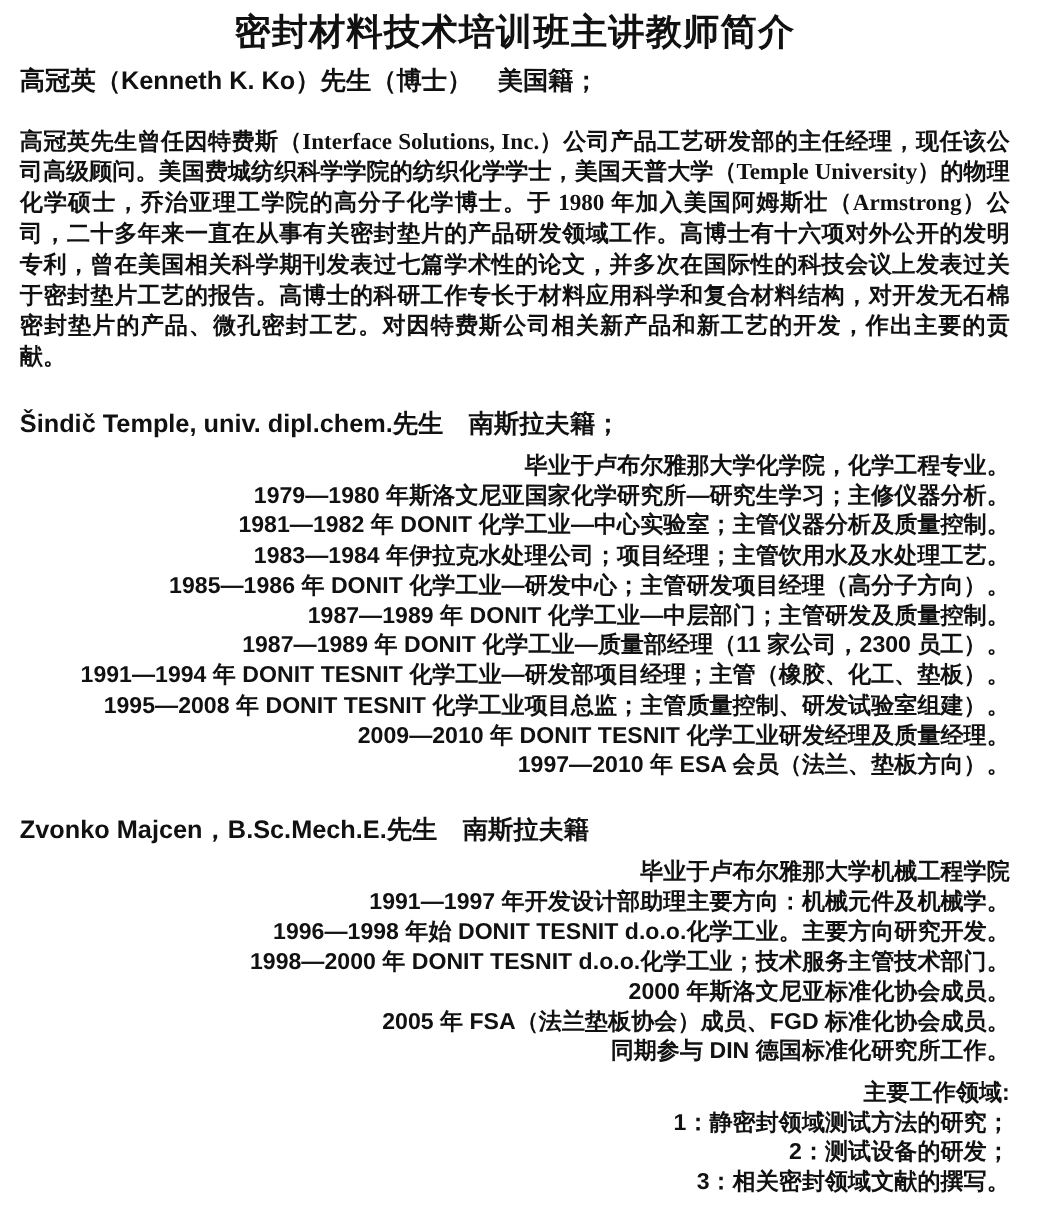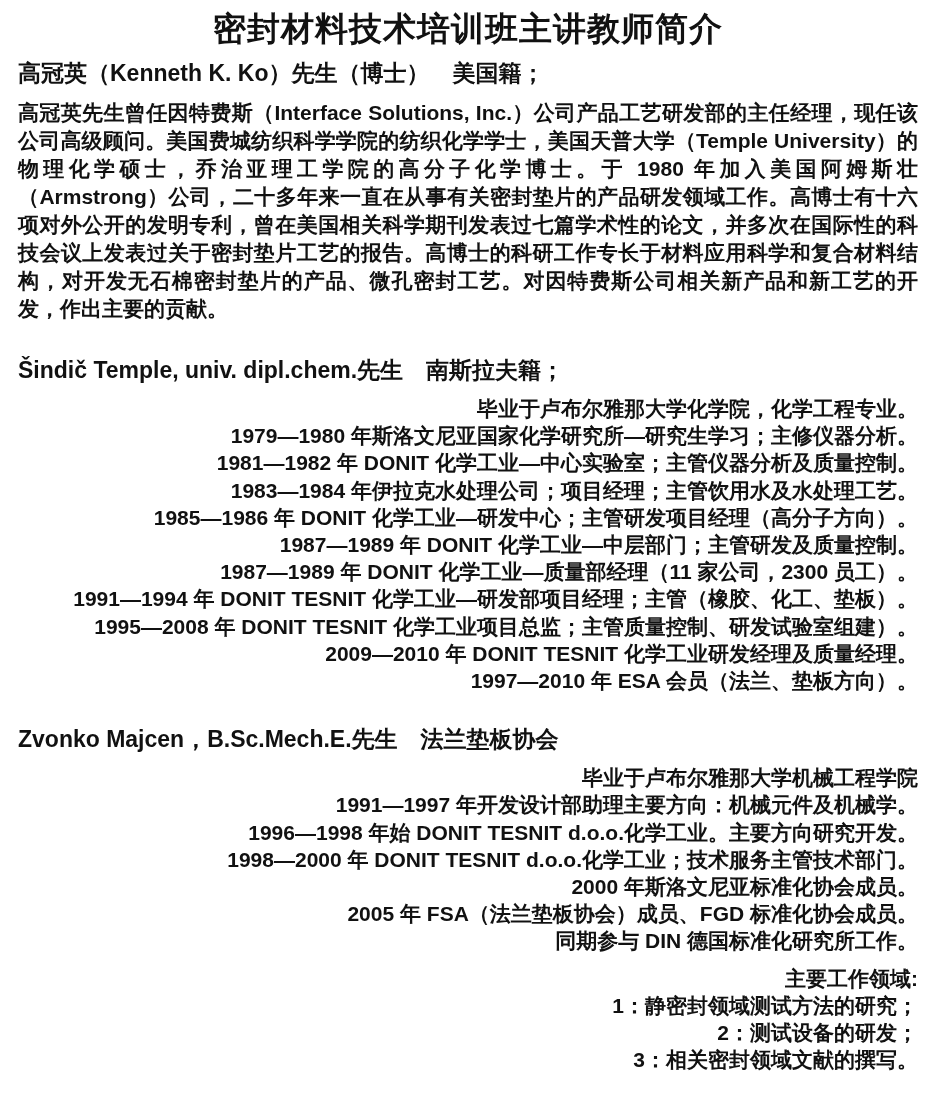--- a/index.html
+++ b/index.html
@@ -29,25 +29,26 @@
   .section-heading {
     font-size: 23px;
     line-height: 30px;
     font-weight: 700;
     white-space: pre-wrap;
   }
   .mt-h1 { margin-top: 8px; }
   .mt-h2 { margin-top: 32px; }
   .mt-h3 { margin-top: 30px; }
   .para {
-    margin-top: 11px;
+    margin-top: 26px;
     font-size: 21px;
     line-height: 28px;
     text-align: justify;
     text-justify: inter-character;
+    font-family: Liberation Serif, serif;
   }
   .lines {
     margin-top: 10px;
     text-align: right;
   }
   .line {
     font-size: 21px;
     line-height: 27.2px;
     white-space: pre-wrap;
   }
@@ -77,21 +78,21 @@
       <div class="line">1987—1989 年 DONIT 化学工业—中层部门；主管研发及质量控制。</div>
       <div class="line">1987—1989 年 DONIT 化学工业—质量部经理（11 家公司，2300 员工）。</div>
       <div class="line">1991—1994 年 DONIT TESNIT 化学工业—研发部项目经理；主管（橡胶、化工、垫板）。</div>
       <div class="line">1995—2008 年 DONIT TESNIT 化学工业项目总监；主管质量控制、研发试验室组建）。</div>
       <div class="line">2009—2010 年 DONIT TESNIT 化学工业研发经理及质量经理。</div>
       <div class="line">1997—2010 年 ESA 会员（法兰、垫板方向）。</div>
     </div>
   </div>
 
   <div>
-    <div class="section-heading mt-h3">Zvonko Majcen，B.Sc.Mech.E.先生　法兰垫板协会</div>
+    <div class="section-heading mt-h3">Zvonko Majcen，B.Sc.Mech.E.先生　南斯拉夫籍</div>
     <div class="lines">
       <div class="line">毕业于卢布尔雅那大学机械工程学院</div>
       <div class="line">1991—1997 年开发设计部助理主要方向：机械元件及机械学。</div>
       <div class="line">1996—1998 年始 DONIT TESNIT d.o.o.化学工业。主要方向研究开发。</div>
       <div class="line">1998—2000 年 DONIT TESNIT d.o.o.化学工业；技术服务主管技术部门。</div>
       <div class="line">2000 年斯洛文尼亚标准化协会成员。</div>
       <div class="line">2005 年 FSA（法兰垫板协会）成员、FGD 标准化协会成员。</div>
       <div class="line">同期参与 DIN 德国标准化研究所工作。</div>
     </div>
   </div>

